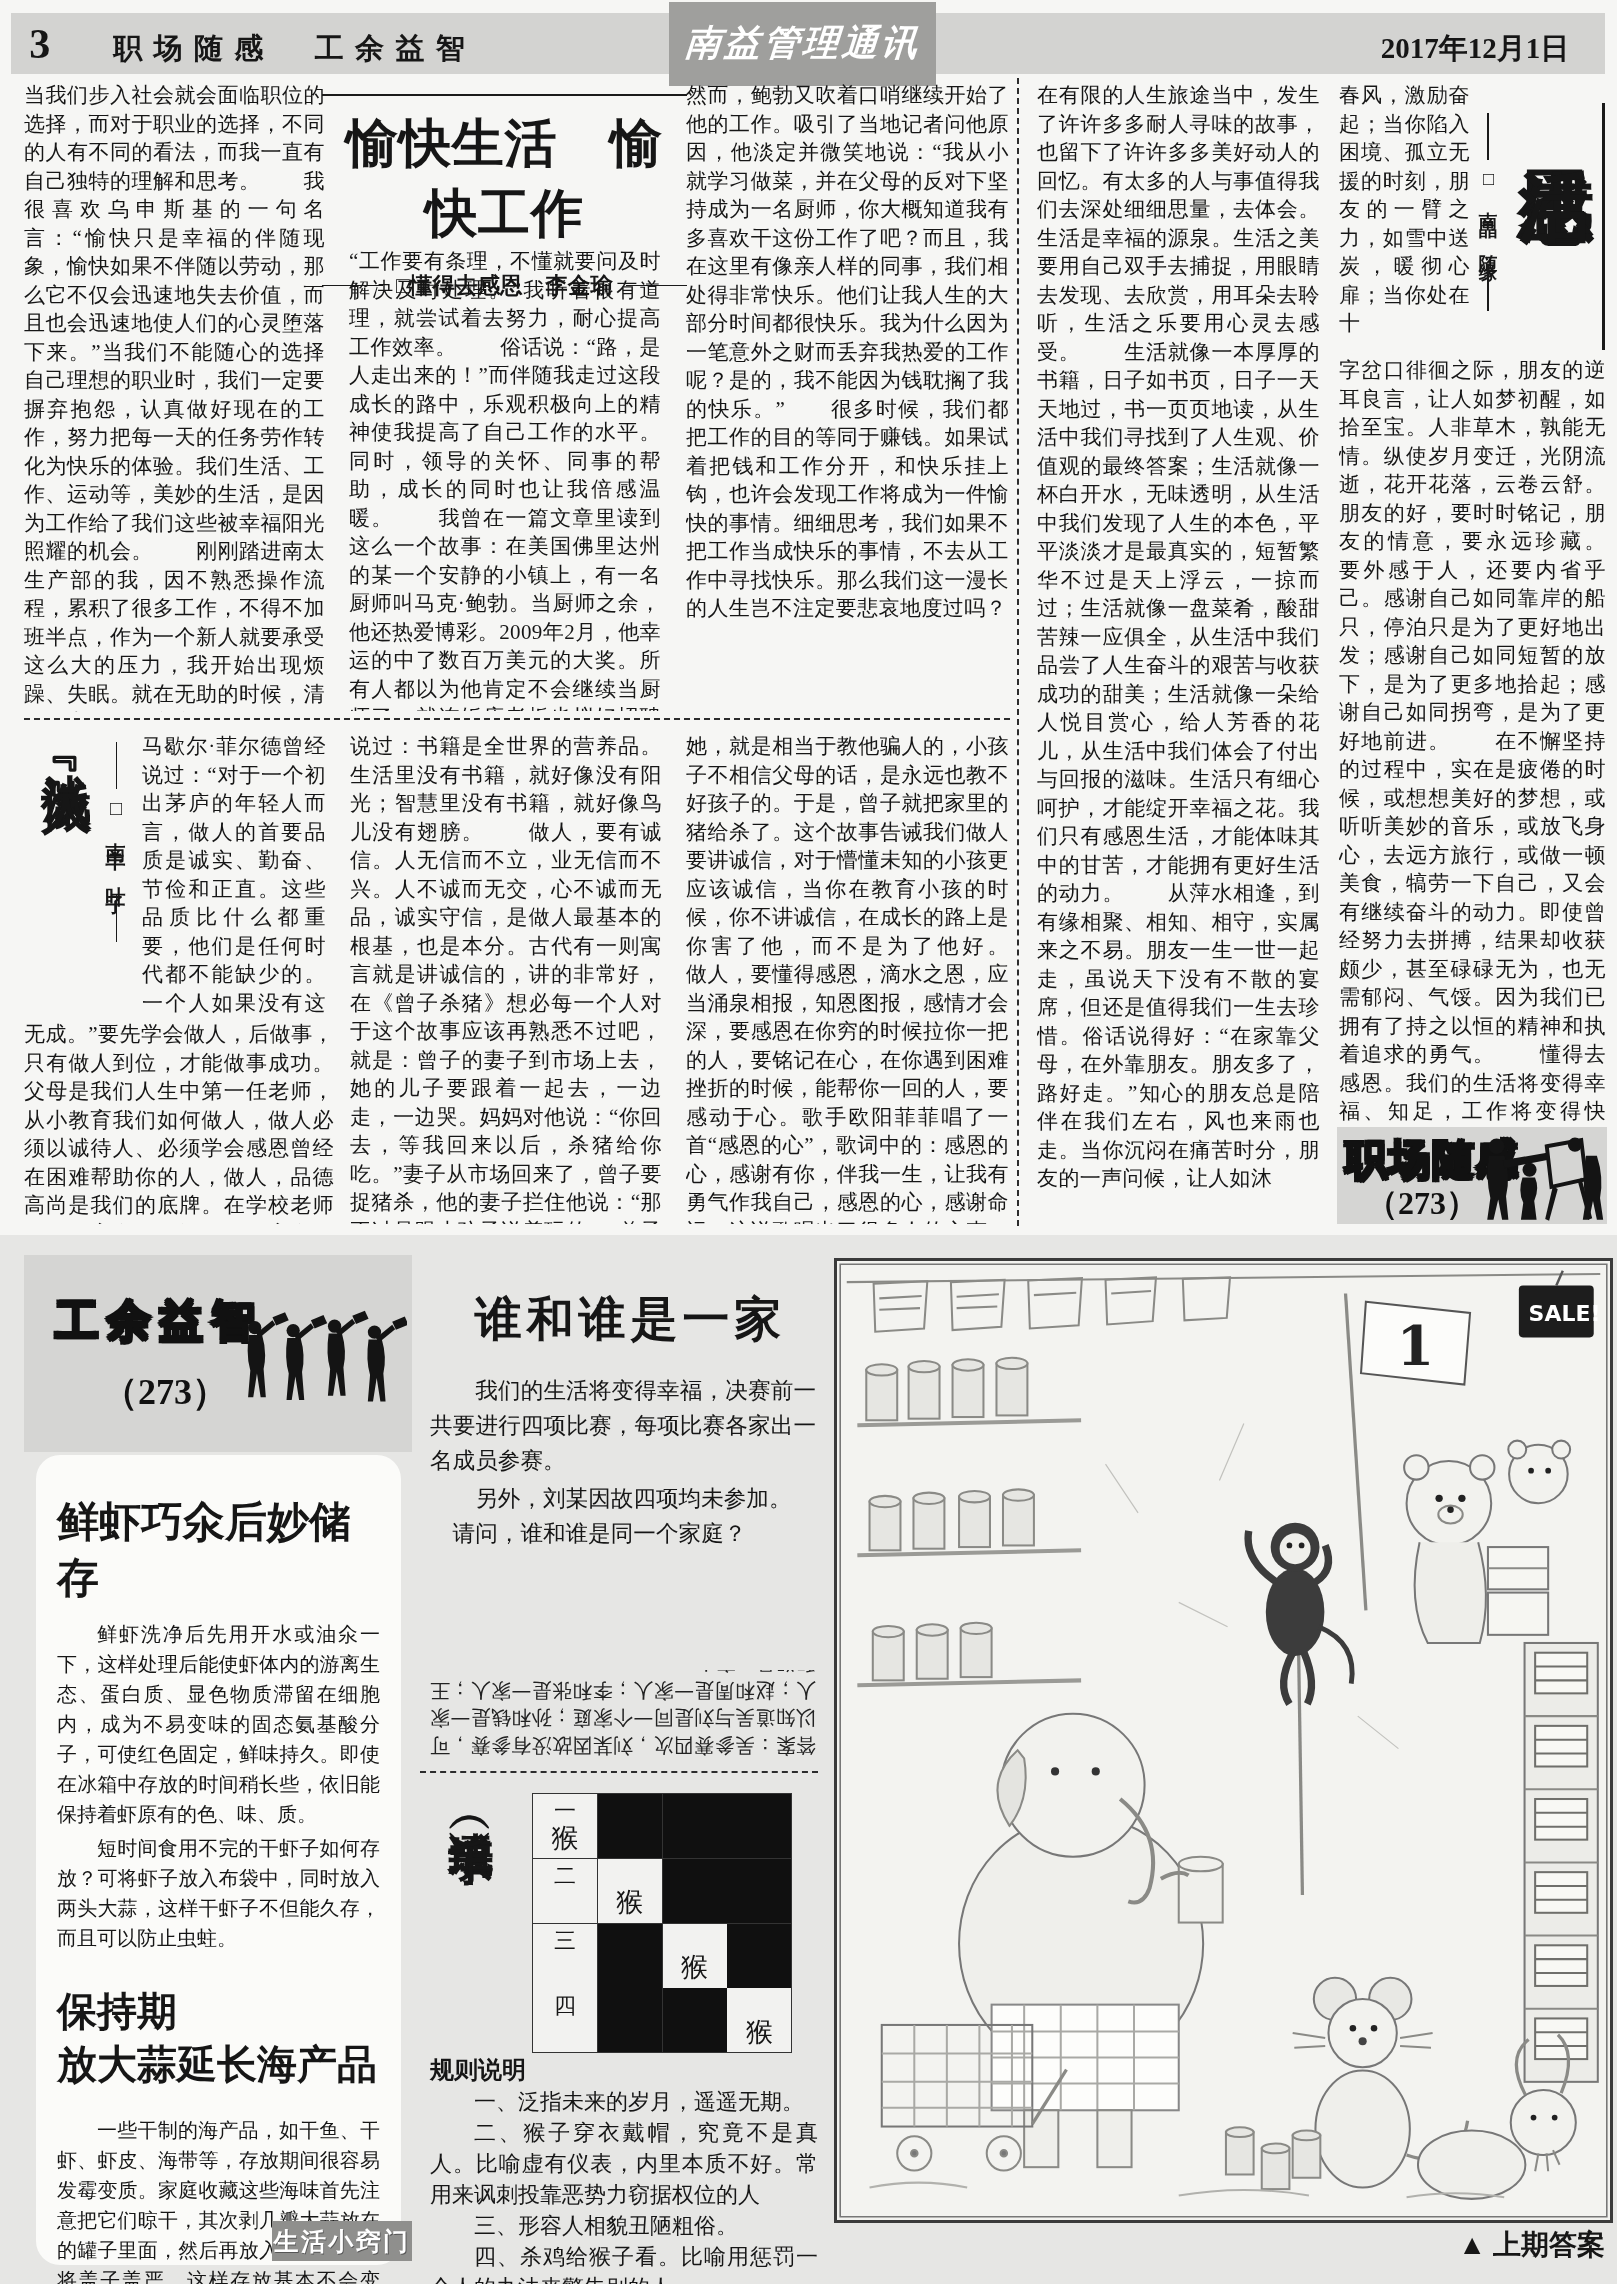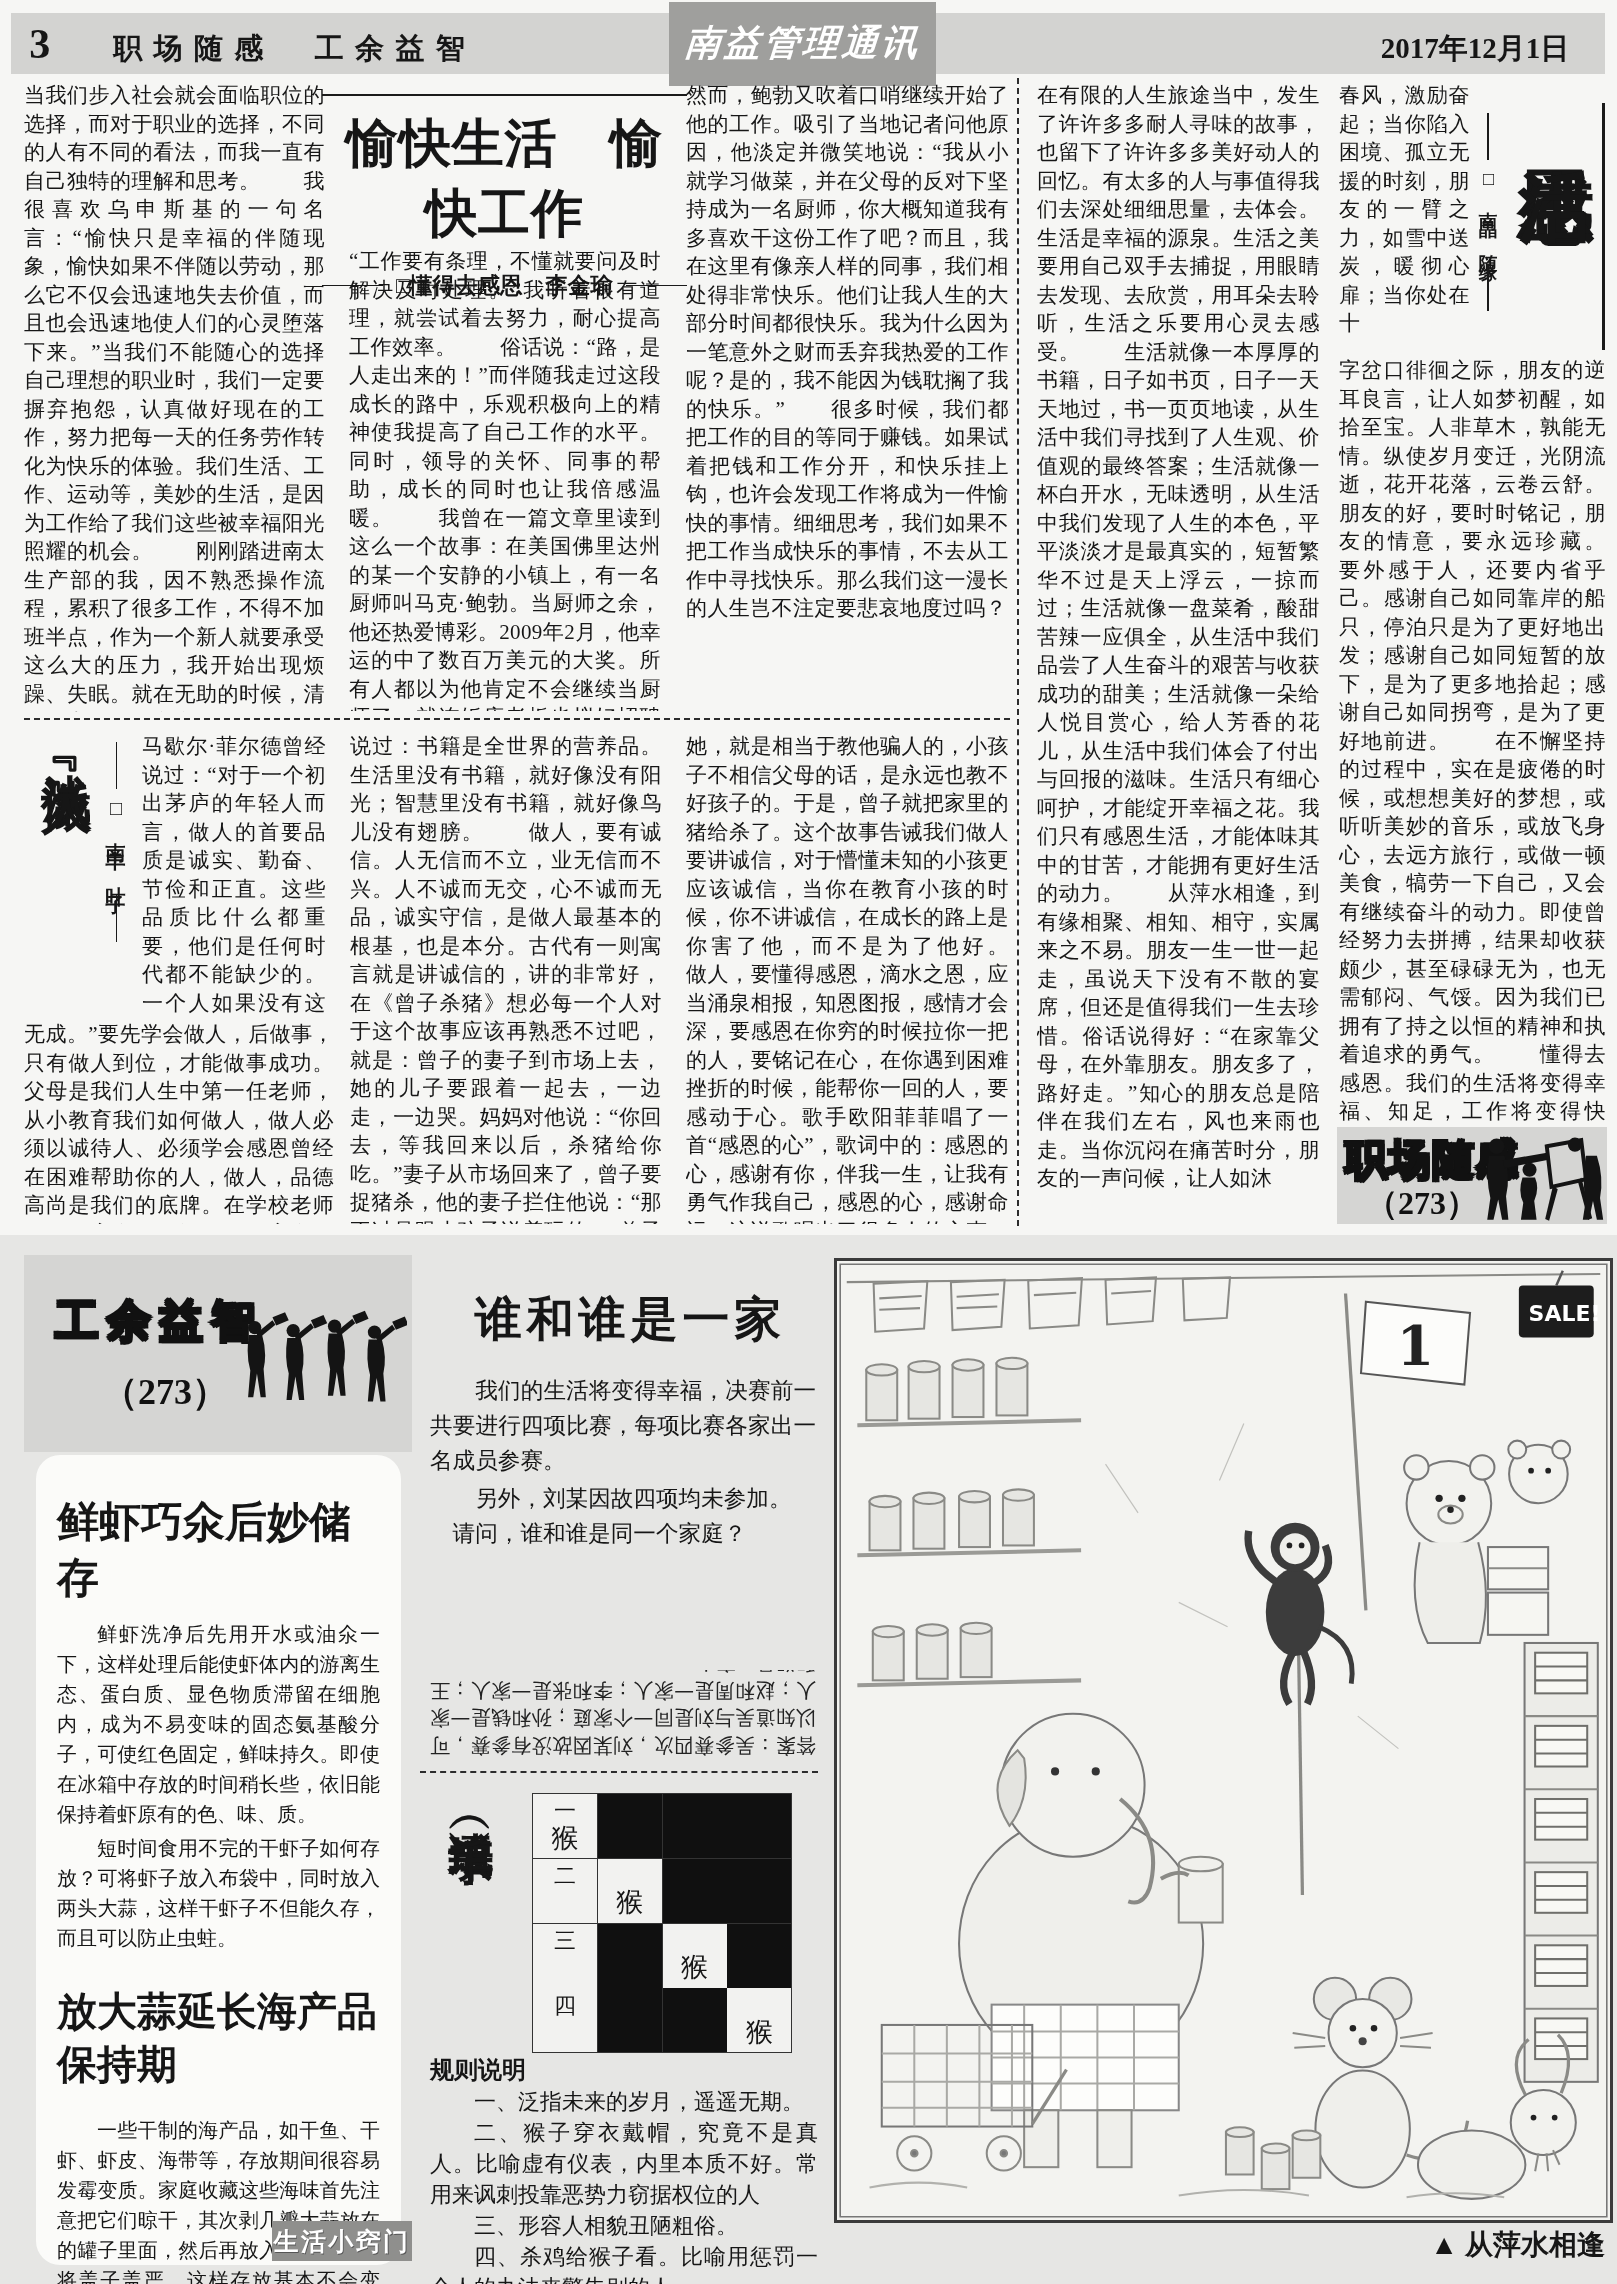--- a/index.html
+++ b/index.html
@@ -166,22 +166,22 @@
       </g>
     </svg>
   </div>
 
   <div class="abs" id="tipsbox">
     <div class="inner">
       <div class="tiptitle" style="font-size:42px;margin-top:22.6px;">鲜虾巧氽后妙储存</div>
       <div class="tipbody indent" style="margin-top:13px;">鲜虾洗净后先用开水或油氽一下，这样处理后能使虾体内的游离生态、蛋白质、显色物质滞留在细胞内，成为不易变味的固态氨基酸分子，可使红色固定，鲜味持久。即使在冰箱中存放的时间稍长些，依旧能保持着虾原有的色、味、质。</div>
       <div class="tipbody indent" style="margin-top:4.9px;">短时间食用不完的干虾子如何存放？可将虾子放入布袋中，同时放入两头大蒜，这样干虾子不但能久存，而且可以防止虫蛀。</div>
       <div class="tiptitle" style="font-size:40px;margin-top:32px;line-height:53px;">
+        <div>保持期</div>
         <div>放大蒜延长海产品</div>
-        <div>保持期</div>
       </div>
       <div class="tipbody indent" style="margin-top:24px;">一些干制的海产品，如干鱼、干虾、虾皮、海带等，存放期间很容易发霉变质。家庭收藏这些海味首先注意把它们晾干，其次剥几瓣大蒜放在的罐子里面，然后再放入海味产品，将盖子盖严，这样存放基本不会变质。</div>
     </div>
   </div>
   <div class="abs" id="lifetip">
     <span>生活小窍门</span>
   </div>
 
   <div class="abs" id="fam-title">谁和谁是一家</div>
   <div class="abs" style="left:430px;top:1373px;width:386px;">
@@ -407,16 +407,16 @@
         <path d="M40 1140 q60 -12 120 0 M420 1150 q80 -14 160 0 M700 1152 q60 -10 120 0" stroke="#b1b1ad"></path>
         <path d="M330 250 l40 60 M500 200 l-30 70 M640 560 l50 40 M420 420 l60 30" stroke="#c2c2be" stroke-width="1.5"></path>
       </g>
       <rect x="838" y="30" width="92" height="64" fill="#1d1d1d" rx="5"></rect>
       <line x1="884" y1="30" x2="892" y2="12" stroke="#555" stroke-width="3"></line>
       <text x="850" y="74" font-size="27" font-weight="bold" fill="#ffffff" font-family="DejaVu Sans, Liberation Sans, sans-serif">SALE!</text>
       <text x="688" y="128" font-size="66" font-weight="bold" fill="#222" font-family="DejaVu Serif, Liberation Serif, serif">1</text>
     </svg>
   </div>
 
-  <div class="abs" id="prev-ans">▲ 从萍水相逢</div>
+  <div class="abs" id="prev-ans">▲ 上期答案</div>
 
 </div>
 
 
 </body></html>

